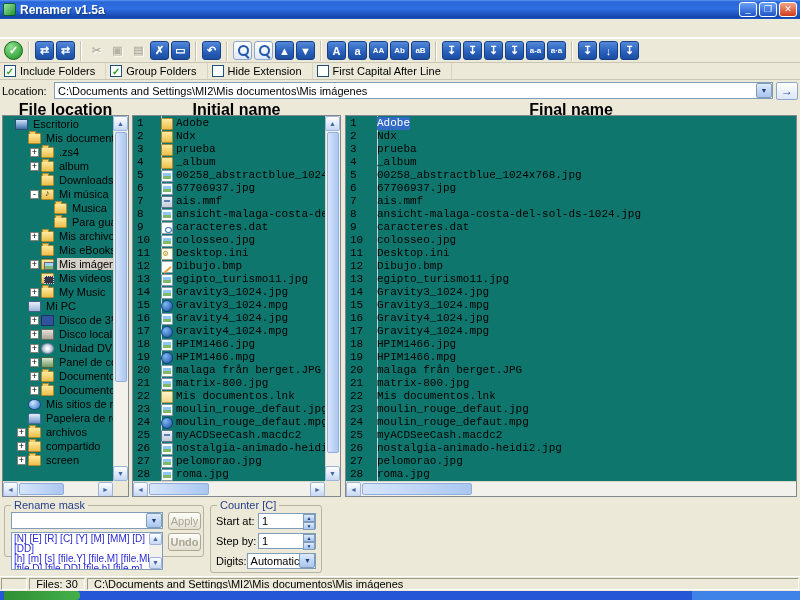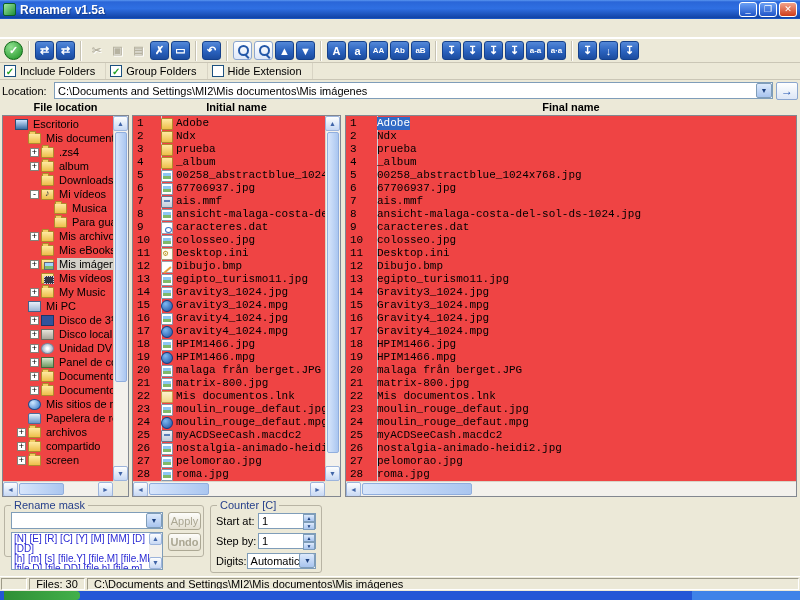--- a/index.html
+++ b/index.html
@@ -56,27 +56,27 @@
   #loc-combo { flex:1; height:17px; background:#fff; border:1px solid #7f9db9; display:flex; align-items:center; }
   #loc-value { flex:1; padding-left:3px; white-space:nowrap; overflow:hidden; }
   .drop-btn { width:16px; height:15px; margin:0; flex:none;
     background:linear-gradient(180deg,#ddeafc,#a8c4ee); border:1px solid #7f9db9; border-radius:2px;
     color:#1b3f7e; font-size:7px; line-height:14px; text-align:center; }
   #go-button { width:22px; height:18px; margin-left:3px; background:linear-gradient(#fff,#dce6f6);
     border:1px solid #8ba6cf; border-radius:2px; color:#1c50b0; font-size:12px; font-weight:bold;
     line-height:16px; text-align:center; }
 
   
-  .phead { position:absolute; top:101px; height:13px; font-weight:bold; text-align:center; font-size:11px; }
+  .phead { position:absolute; top:101px; height:13px; font-weight:bold; text-align:center; font-size:16px; }
   #head-tree { left:2px; width:127px; }
   #head-initial { left:132px; width:209px; }
   #head-final { left:345px; width:452px; }
 
   
-  .panel { position:absolute; top:115px; height:382px; background:#ef4444; border:1px solid #828790; overflow:hidden; }
+  .panel { position:absolute; top:115px; height:382px; background:#0f766e; border:1px solid #828790; overflow:hidden; }
   #tree-panel { left:2px; width:127px; }
   #initial-panel { left:132px; width:209px; }
   #final-panel { left:345px; width:452px; }
 
   
   #tree { position:absolute; left:0; top:1px; right:15px; bottom:15px; overflow:hidden; padding-left:1px; }
   .titem { height:14px; display:flex; align-items:center; white-space:nowrap; }
   .texp { width:9px; height:9px; flex:none; background:#fff; border:1px solid #848078;
     font-size:9px; line-height:7px; text-align:center; color:#000; margin-right:2px; }
   .texp-space { width:11px; flex:none; }
@@ -245,20 +245,24 @@
       <span>Include Folders</span>
     </div>
     <div class="opt">
       <div class="cbx">✓</div>
       <span>Group Folders</span>
     </div>
     <div class="opt">
       <div class="cbx"></div>
       <span>Hide Extension</span>
     </div>
+    <div class="opt">
+      <div class="cbx"></div>
+      <span>First Capital After Line</span>
+    </div>
   </div>
 
 <div id="locationbar">
   <div id="loc-label">Location:</div>
   <div id="loc-combo">
     <div id="loc-value">C:\Documents and Settings\MI2\Mis documentos\Mis imágenes</div>
     <div class="drop-btn">▼</div>
   </div>
   <div id="go-button">→</div>
 </div>
@@ -290,21 +294,21 @@
         <span class="tlabel">album</span>
       </div>
       <div class="titem" style="padding-left: 26px;">
         <div class="texp-space"></div>
         <div class="ti i-folder"></div>
         <span class="tlabel">Downloads</span>
       </div>
       <div class="titem" style="padding-left: 26px;">
         <div class="texp">-</div>
         <div class="ti i-folder-music"></div>
-        <span class="tlabel">Mi vídeos</span>
+        <span class="tlabel">Mi música</span>
       </div>
       <div class="titem" style="padding-left: 39px;">
         <div class="texp-space"></div>
         <div class="ti i-folder"></div>
         <span class="tlabel">Musica</span>
       </div>
       <div class="titem" style="padding-left: 39px;">
         <div class="texp-space"></div>
         <div class="ti i-folder"></div>
         <span class="tlabel">Para guardar</span>

